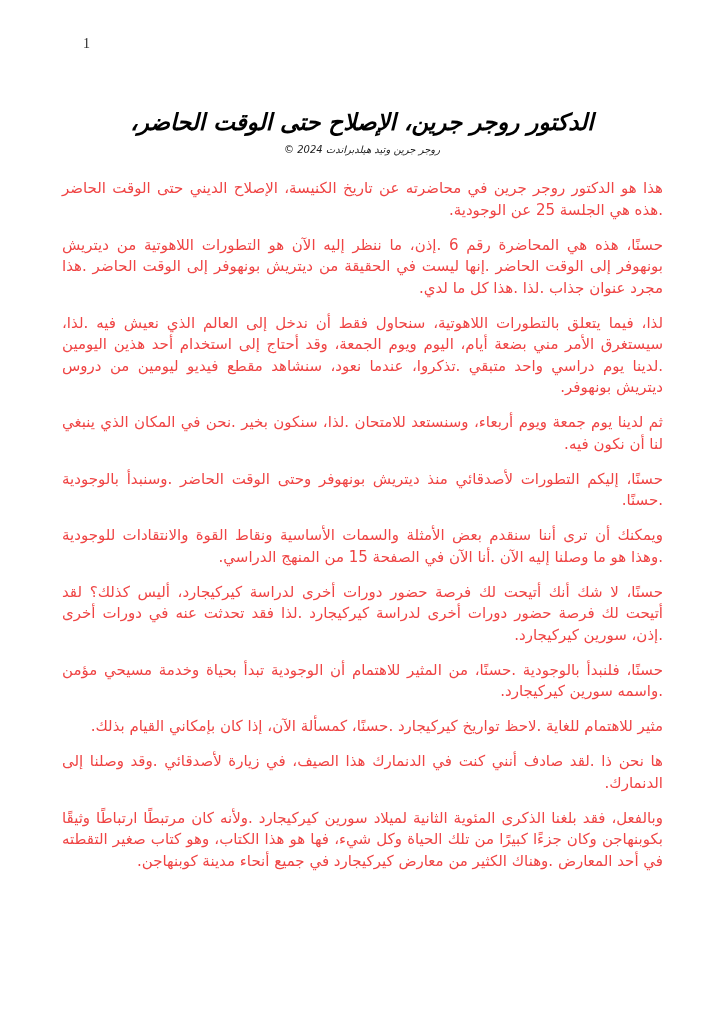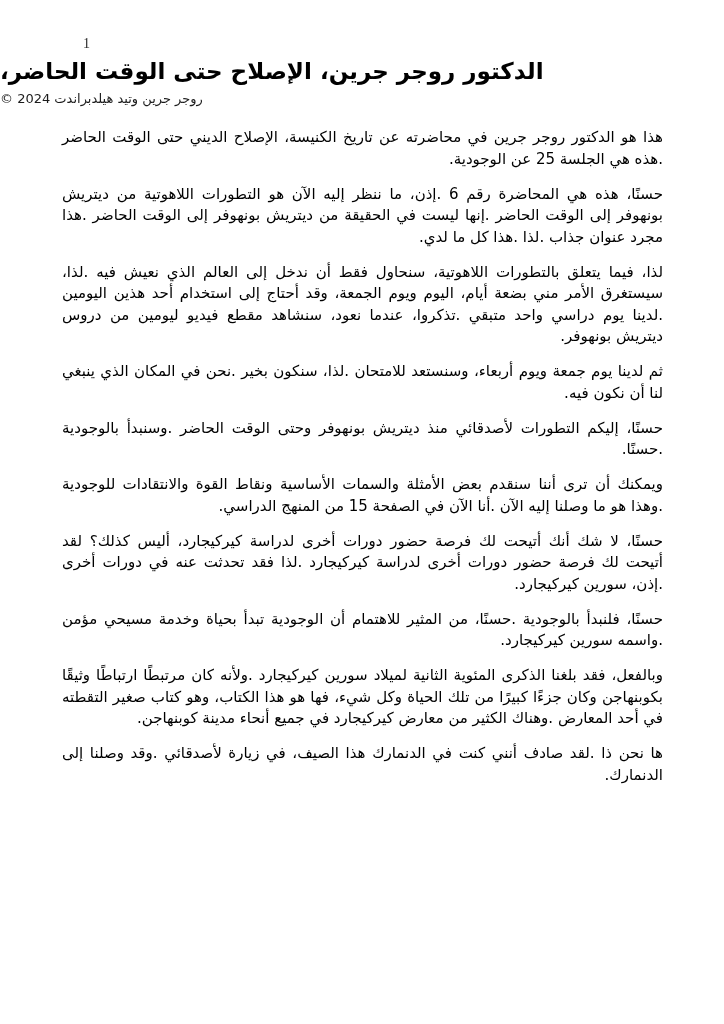--- a/index.html
+++ b/index.html
@@ -20,49 +20,50 @@
   }
   .page-number {
     position: absolute;
     top: 36px;
     left: 83px;
     font-family: "Liberation Serif", "DejaVu Serif", serif;
     font-size: 14px;
     color: #2a2a2a;
   }
   .doc-header {
-    padding-top: 56px;
-    text-align: left;
+    padding-top: 107px;
+    text-align: center;
     direction: rtl;
+    font-style: italic;
   }
   .doc-title {
     margin: 0;
     font-size: 23px;
     font-weight: bold;
     line-height: 30px;
     color: #000000;
   }
   .title-line {
     display: block;
   }
   .byline {
     margin-top: 3px;
-    font-size: 13px;
+    font-size: 10px;
     line-height: 20px;
     color: #1b1b1b;
   }
   .body-text {
     margin: 18px 61px 0 62px;
     direction: rtl;
     text-align: justify;
     text-align-last: right;
     -moz-text-align-last: right;
     font-size: 15px;
     line-height: 21.5px;
-    color: #000000;
+    color: #ef4444;
   }
   .body-text p.para {
     margin: 0 0 13.5px 0;
   }
 </style>
 </head>
 <body>
 
 <div class="page">
 
@@ -78,17 +79,18 @@
   <main class="body-text">
 
   <p class="para">هذا هو الدكتور روجر جرين في محاضرته عن تاريخ الكنيسة، الإصلاح الديني حتى الوقت الحاضر .هذه هي الجلسة 25 عن الوجودية.</p>
       <p class="para">حسنًا، هذه هي المحاضرة رقم 6 .إذن، ما ننظر إليه الآن هو التطورات اللاهوتية من ديتريش بونهوفر إلى الوقت الحاضر .إنها ليست في الحقيقة من ديتريش بونهوفر إلى الوقت الحاضر .هذا مجرد عنوان جذاب .لذا .هذا كل ما لدي.</p>
       <p class="para">لذا، فيما يتعلق بالتطورات اللاهوتية، سنحاول فقط أن ندخل إلى العالم الذي نعيش فيه .لذا، سيستغرق الأمر مني بضعة أيام، اليوم ويوم الجمعة، وقد أحتاج إلى استخدام أحد هذين اليومين .لدينا يوم دراسي واحد متبقي .تذكروا، عندما نعود، سنشاهد مقطع فيديو ليومين من دروس ديتريش بونهوفر.</p>
       <p class="para">ثم لدينا يوم جمعة ويوم أربعاء، وسنستعد للامتحان .لذا، سنكون بخير .نحن في المكان الذي ينبغي لنا أن نكون فيه.</p>
       <p class="para">حسنًا، إليكم التطورات لأصدقائي منذ ديتريش بونهوفر وحتى الوقت الحاضر .وسنبدأ بالوجودية .حسنًا.</p>
       <p class="para">ويمكنك أن ترى أننا سنقدم بعض الأمثلة والسمات الأساسية ونقاط القوة والانتقادات للوجودية .وهذا هو ما وصلنا إليه الآن .أنا الآن في الصفحة 15 من المنهج الدراسي.</p>
       <p class="para">حسنًا، لا شك أنك أتيحت لك فرصة حضور دورات أخرى لدراسة كيركيجارد، أليس كذلك؟ لقد أتيحت لك فرصة حضور دورات أخرى لدراسة كيركيجارد .لذا فقد تحدثت عنه في دورات أخرى .إذن، سورين كيركيجارد.</p>
       <p class="para">حسنًا، فلنبدأ بالوجودية .حسنًا، من المثير للاهتمام أن الوجودية تبدأ بحياة وخدمة مسيحي مؤمن .واسمه سورين كيركيجارد.</p>
+      <p class="para">مثير للاهتمام للغاية .لاحظ تواريخ كيركيجارد .حسنًا، كمسألة الآن، إذا كان بإمكاني القيام بذلك.</p>
+      <p class="para">ها نحن ذا .لقد صادف أنني كنت في الدنمارك هذا الصيف، في زيارة لأصدقائي .وقد وصلنا إلى الدنمارك.</p>
       <p class="para">وبالفعل، فقد بلغنا الذكرى المئوية الثانية لميلاد سورين كيركيجارد .ولأنه كان مرتبطًا ارتباطًا وثيقًا بكوبنهاجن وكان جزءًا كبيرًا من تلك الحياة وكل شيء، فها هو هذا الكتاب، وهو كتاب صغير التقطته في أحد المعارض .وهناك الكثير من معارض كيركيجارد في جميع أنحاء مدينة كوبنهاجن.</p>
-      <p class="para">ها نحن ذا .لقد صادف أنني كنت في الدنمارك هذا الصيف، في زيارة لأصدقائي .وقد وصلنا إلى الدنمارك.</p>
     </main>
 
 </div>
 
 </body></html>

